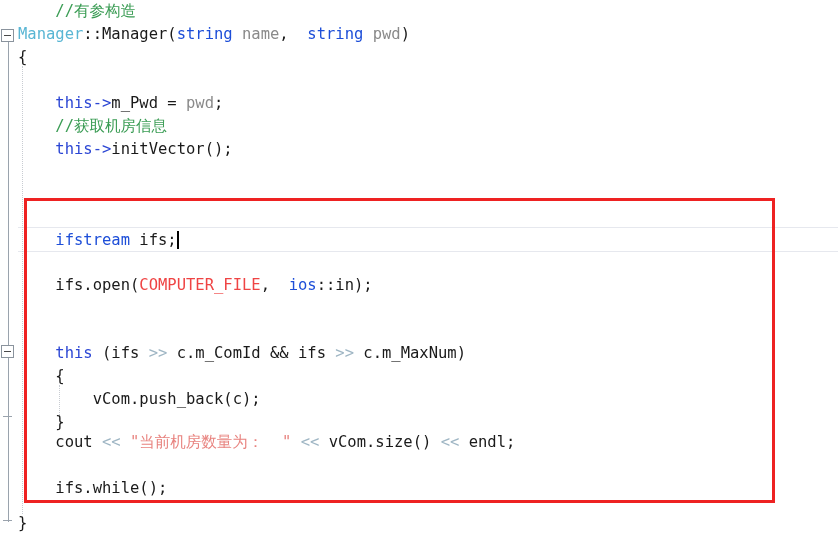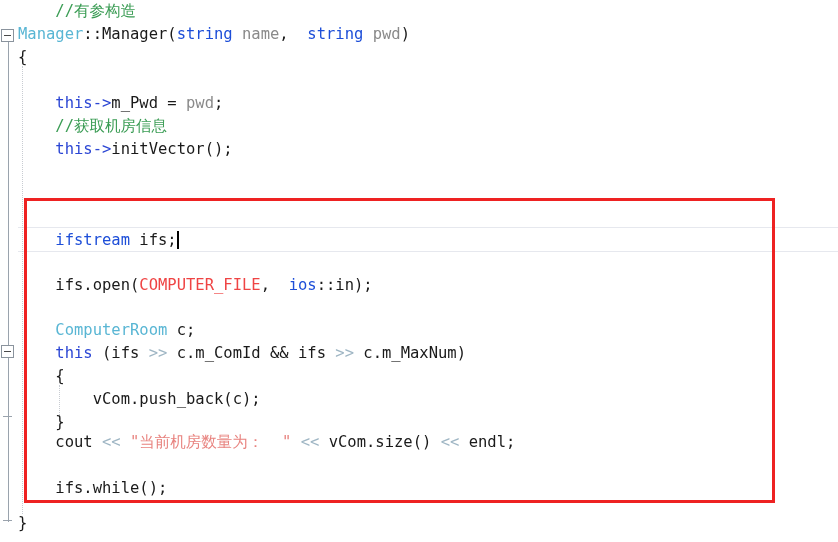--- a/index.html
+++ b/index.html
@@ -144,21 +144,20 @@
       <div class="line" style="top: 46px;"><span class="txt"><span class="t-punct">{</span></span></div>
       <div class="line" style="top: 92px;"><span class="txt"><span class="t-plain">    </span><span class="t-keyword">this</span><span class="t-keyword">-&gt;</span><span class="t-plain">m_Pwd = </span><span class="t-param">pwd</span><span class="t-punct">;</span></span></div>
       <div class="line" style="top: 115px;"><span class="txt"><span class="t-plain">    </span><span class="t-comment">//获取机房信息</span></span></div>
       <div class="line" style="top: 138px;"><span class="txt"><span class="t-plain">    </span><span class="t-keyword">this</span><span class="t-keyword">-&gt;</span><span class="t-plain">initVector();</span></span></div>
       <div class="line" style="top: 161px;"><span class="txt"></span></div>
       <div class="line" style="top: 184px;"><span class="txt"></span></div>
       <div class="line" style="top: 229px; border-radius: 9px;"><span class="txt"><span class="t-plain">    </span><span class="t-type">ifstream</span><span class="t-plain"> ifs;</span></span></div>
       <div class="line" style="top: 252px;"><span class="txt"></span></div>
       <div class="line" style="top: 274px;"><span class="txt"><span class="t-plain">    ifs.open(</span><span class="t-macro">COMPUTER_FILE</span><span class="t-punct">,</span><span class="t-plain">  </span><span class="t-type">ios</span><span class="t-plain">::in);</span></span></div>
       <div class="line" style="top: 297px;"><span class="txt"></span></div>
-      <div class="line" style="top: 319px;"><span class="txt"><span class="t-plain">    </span><span class="t-usertype">ComputerRoom</span><span class="t-plain"> c;</span></span></div>
       <div class="line" style="top: 342px;"><span class="txt"><span class="t-plain">    </span><span class="t-keyword">this</span><span class="t-plain"> (ifs </span><span class="t-operator">&gt;&gt;</span><span class="t-plain"> c.m_ComId &amp;&amp; ifs </span><span class="t-operator">&gt;&gt;</span><span class="t-plain"> c.m_MaxNum)</span></span></div>
       <div class="line" style="top: 365px;"><span class="txt"><span class="t-plain">    </span><span class="t-punct">{</span></span></div>
       <div class="line" style="top: 388px;"><span class="txt"><span class="t-plain">        vCom.push_back(c);</span></span></div>
       <div class="line" style="top: 411px;"><span class="txt"><span class="t-plain">    </span><span class="t-punct">}</span></span></div>
       <div class="line" style="top: 431px;"><span class="txt"><span class="t-plain">    cout </span><span class="t-operator">&lt;&lt;</span><span class="t-plain"> </span><span class="t-string">"当前机房数量为：  "</span><span class="t-plain"> </span><span class="t-operator">&lt;&lt;</span><span class="t-plain"> vCom.size() </span><span class="t-operator">&lt;&lt;</span><span class="t-plain"> endl;</span></span></div>
       <div class="line" style="top: 455px;"><span class="txt"></span></div>
       <div class="line" style="top: 477px;"><span class="txt"><span class="t-plain">    ifs.while();</span></span></div>
       <div class="line" style="top: 500px;"><span class="txt"></span></div>
       <div class="line" style="top: 512px;"><span class="txt"><span class="t-punct">}</span></span></div>
       <div class="indent-guide" style="left: 22px; top: 66px; height: 448px;"></div>

